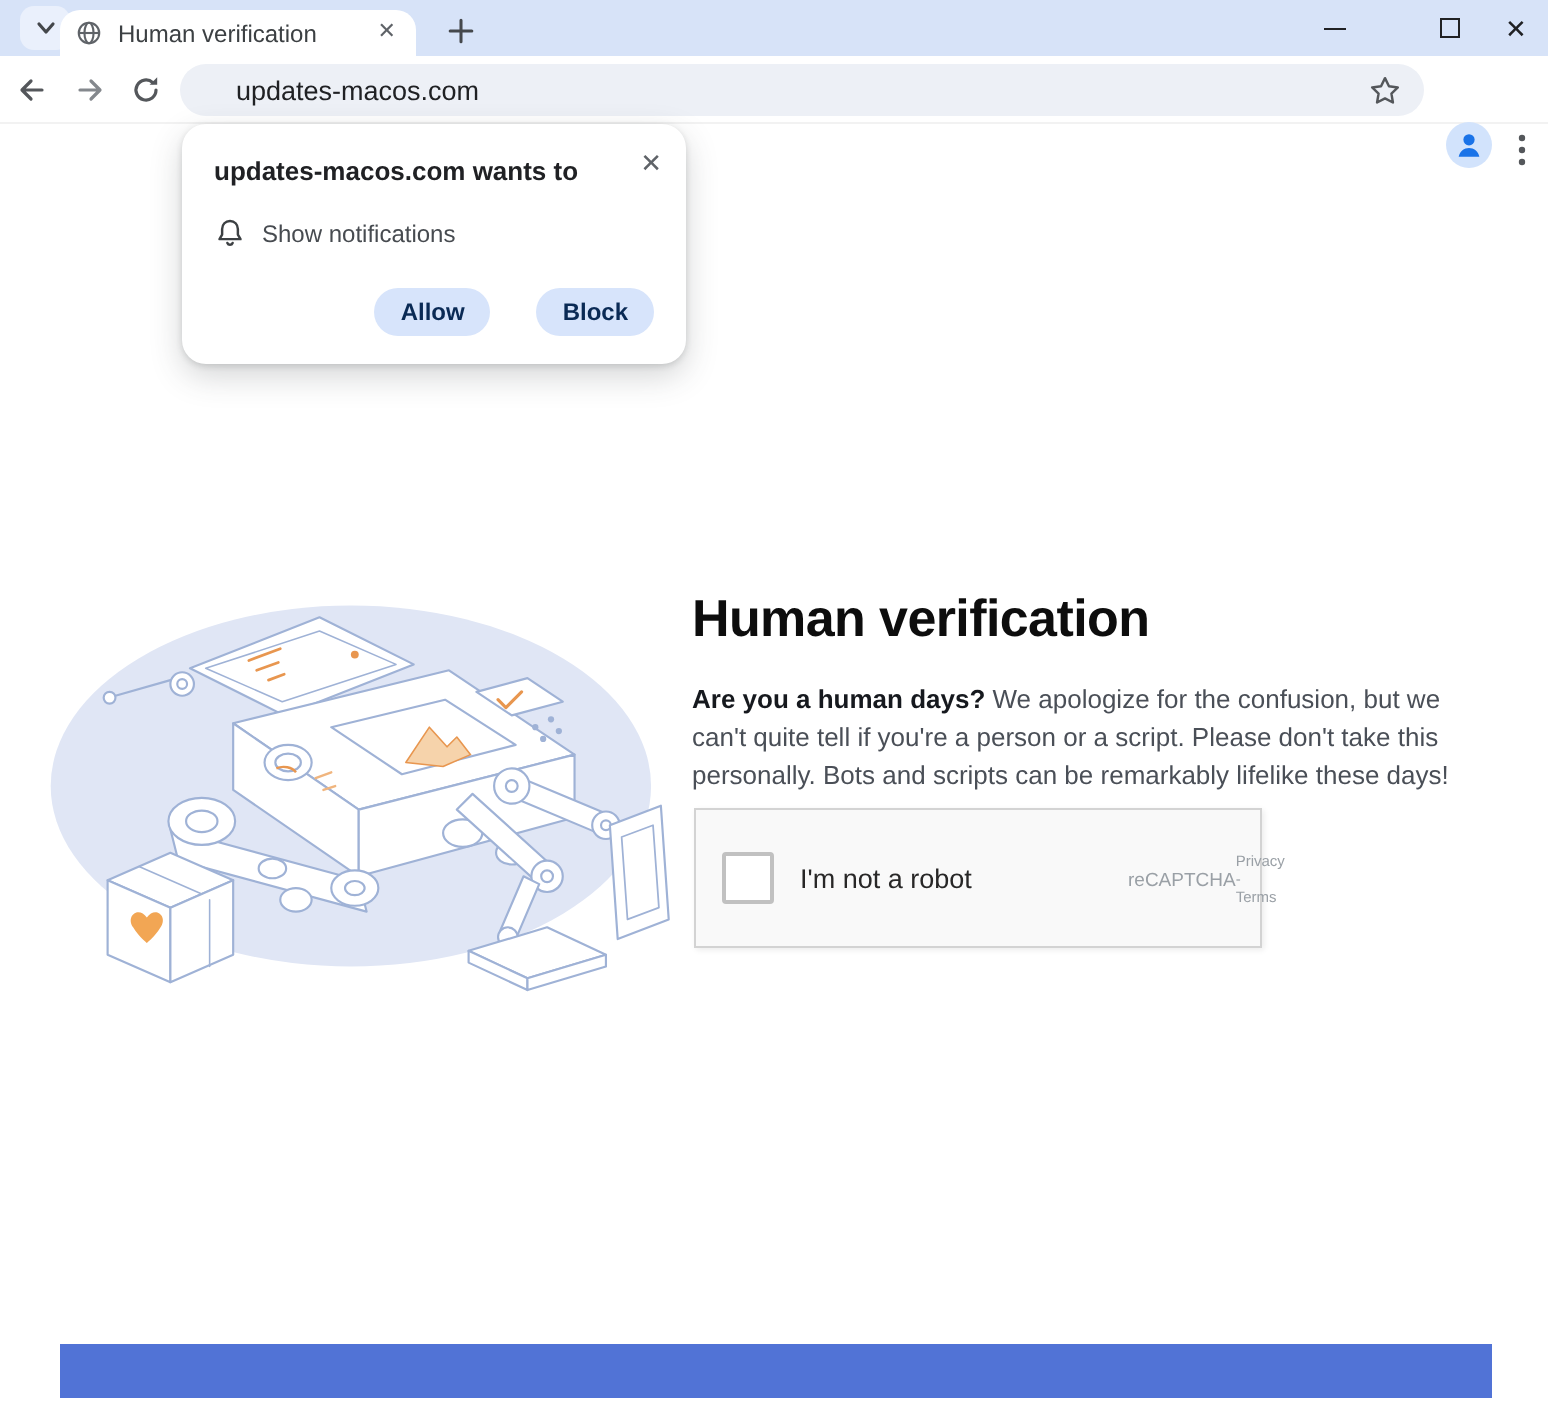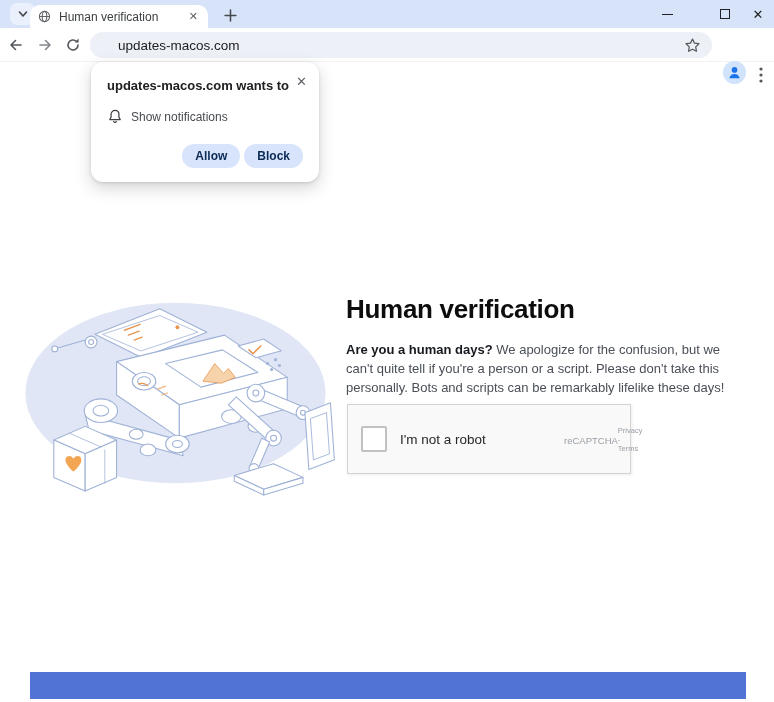--- a/index.html
+++ b/index.html
@@ -37,28 +37,28 @@
   .chip-label { font-size:11.5px; color:#0b57d0; margin-left:5px; white-space:nowrap; }
   .url-text { font-size:13.5px; color:#202124; margin-left:28px; }
   .star-btn { position:absolute; right:8px; top:1px; width:24px; height:24px; border:none; background:none;
     display:flex; align-items:center; justify-content:center; cursor:pointer; }
   .avatar-btn { position:absolute; left:723px; top:33px; width:23px; height:23px; border:none; border-radius:50%;
     background:#d2e3fc; display:flex; align-items:center; justify-content:center; cursor:pointer; }
   .menu-btn { position:absolute; left:752px; top:34px; width:18px; height:26px; border:none; background:none;
     display:flex; align-items:center; justify-content:center; cursor:pointer; }
 
   
-  .popup { position:absolute; left:91px; top:62px; width:228px; height:120px; background:#fff; border-radius:12px;
+  .popup { position:absolute; left:91px; top:62px; width:252px; height:120px; background:#fff; border-radius:12px;
     box-shadow:0 1px 3px rgba(60,64,67,.18), 0 6px 16px rgba(60,64,67,.22); z-index:5; }
   .popup-title { position:absolute; left:16px; top:16px; font-size:13px; font-weight:700; color:#202124; }
   .popup-close { position:absolute; right:12px; top:13px; border:none; background:none; color:#5f6368;
     font-size:13px; line-height:1; cursor:pointer; }
   .popup-row { position:absolute; left:17px; top:47px; display:flex; align-items:center; }
   .popup-req { font-size:12px; color:#474b50; margin-left:9px; }
-  .popup-actions { position:absolute; right:16px; bottom:14px; display:flex; gap:4px;margin-top:36px; }
+  .popup-actions { position:absolute; right:16px; bottom:14px; display:flex; gap:23px;margin-top:36px; }
   .pill-btn { height:24px; min-width:50px; padding:0 13px; border:none; border-radius:12px; background:#d7e4fb;
     color:#0a2a55; font-size:12px; font-weight:600; font-family:"Liberation Sans",sans-serif; cursor:pointer; }
 
   
   .page-heading { position:absolute; left:346px; top:294px; font-size:26px; font-weight:700; color:#0d0d0d;
     letter-spacing:-0.3px; }
   .page-para { position:absolute; left:346px; top:341px; width:400px; font-size:13px; line-height:1.46; color:#4a4f57; }
   .page-para b { color:#16191e; }
   .illustration { position:absolute; left:10px; top:291px; }
 

